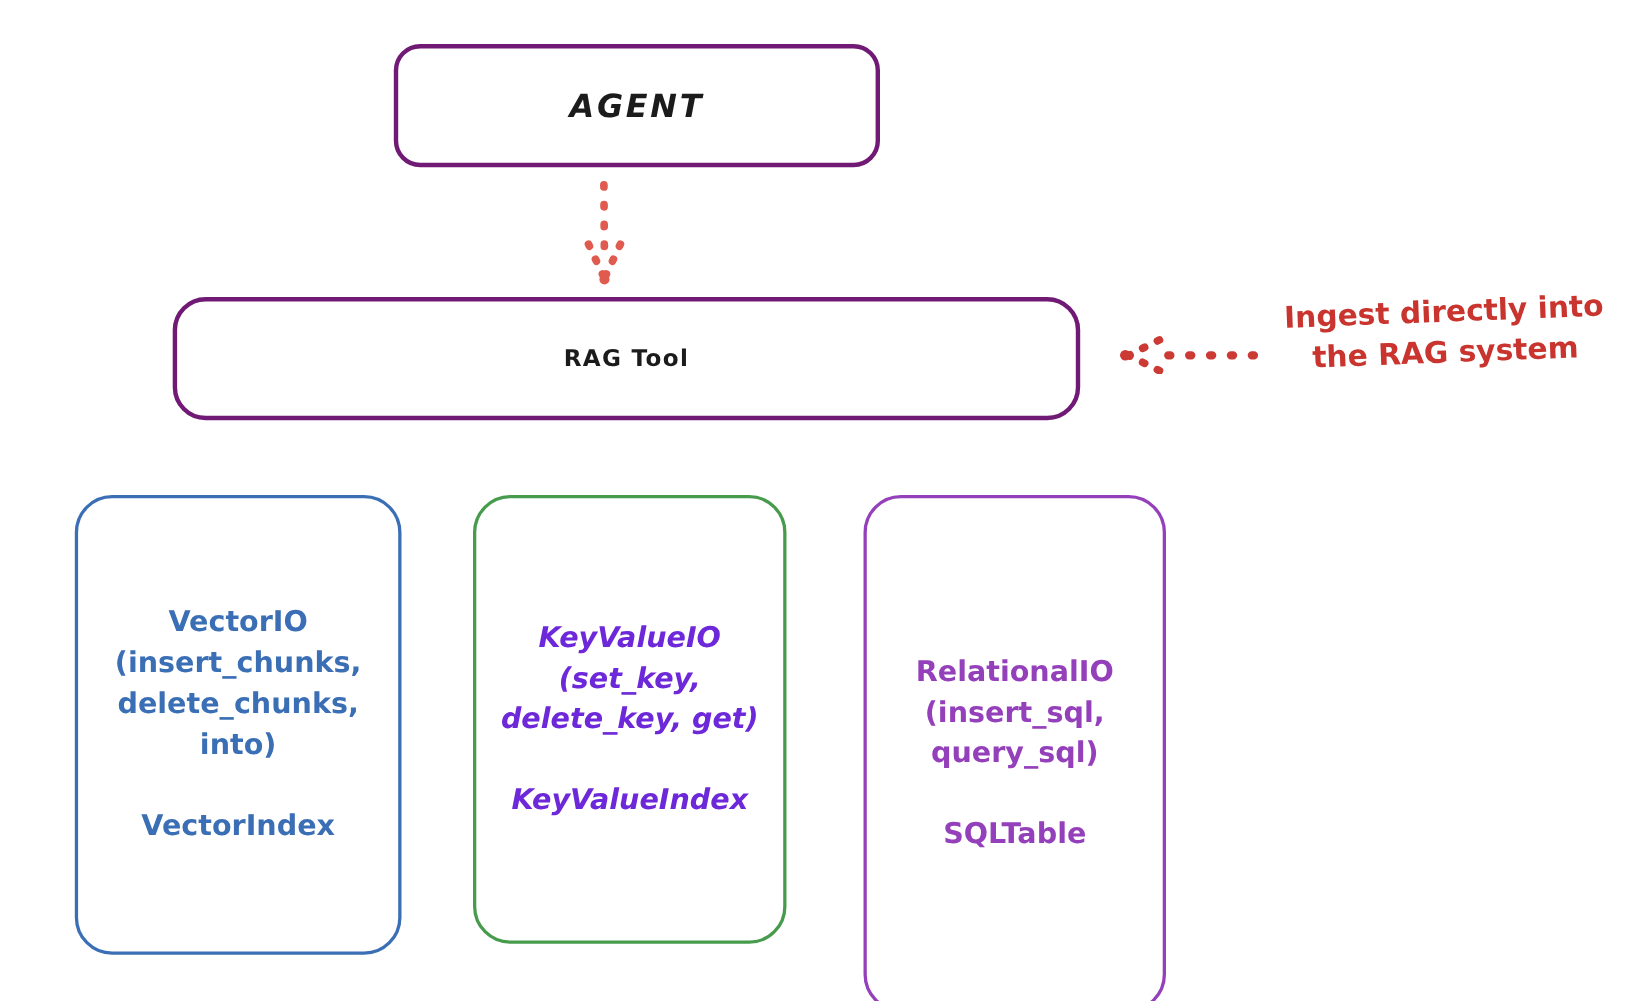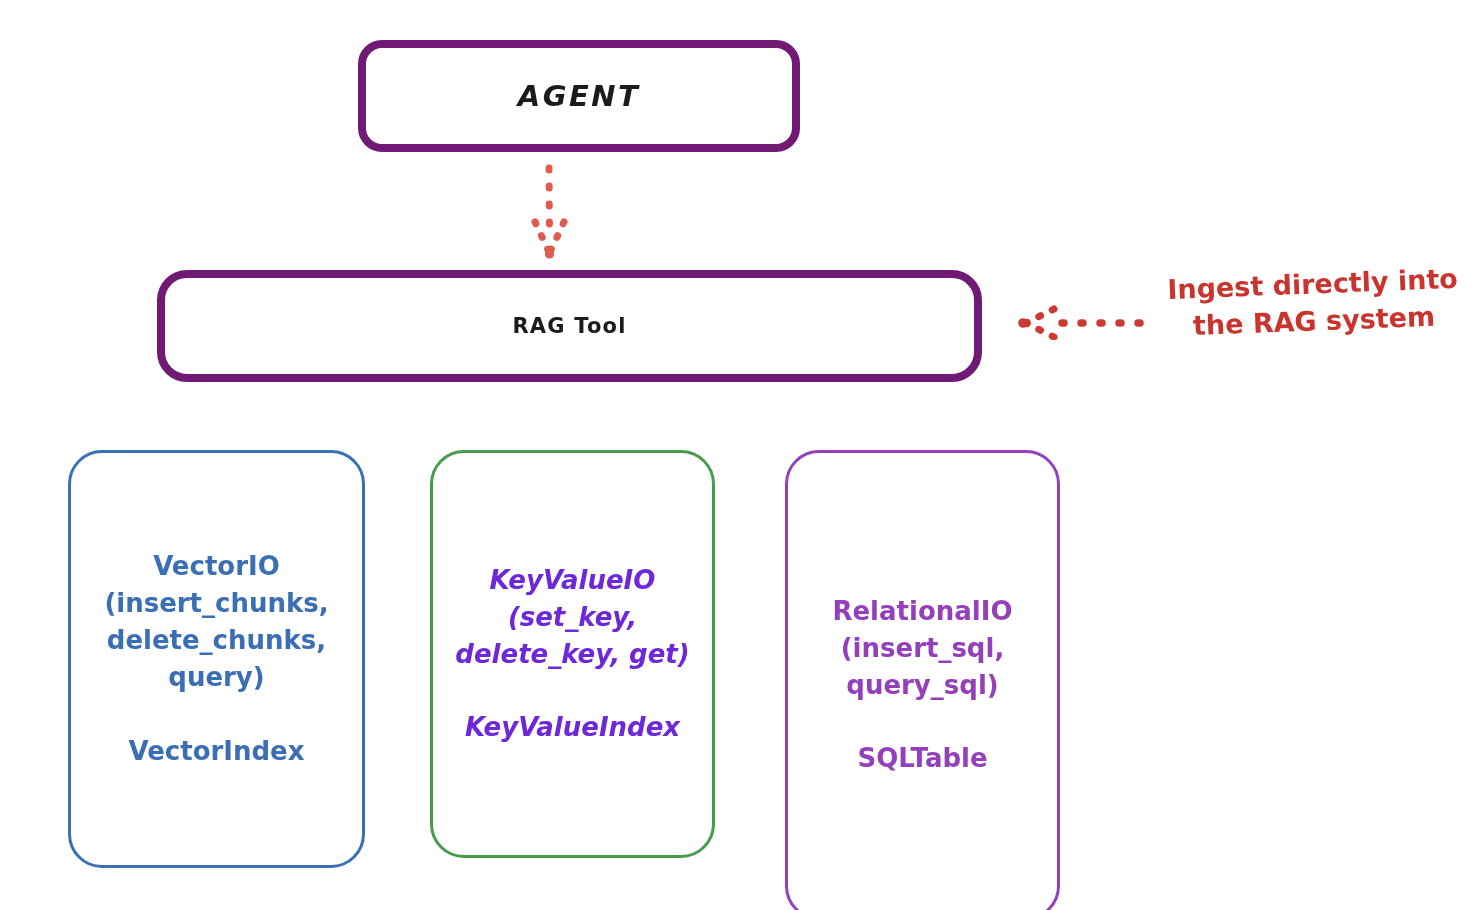--- a/index.html
+++ b/index.html
@@ -34,21 +34,21 @@
     text-align: center;
   }
 
   .node-label {
     white-space: pre-line;
     line-height: 1.34;
   }
 
   
   .node-black {
-    border: 8px solid #701a75;
+    border: 4px solid #701a75;
     border-radius: 24px;
   }
   .node-black .node-label {
     color: #1b1b1b;
     font-family: "DejaVu Sans", sans-serif;
     font-style: italic;
     font-weight: 600;
     letter-spacing: 2.5px;
   }
 
@@ -187,21 +187,21 @@
     </div>
 
     <div id="ingest-text" style="color:#c9352e;">Ingest directly into
 the RAG system</div>
   </div>
 
   <div class="node node-provider" id="vector-io-node" style="border-color:#3b6fb5;">
     <div class="node-label" style="color:#3b6fb5;">VectorIO
 (insert_chunks,
 delete_chunks,
-query)
+into)
 
 VectorIndex</div>
   </div>
 
   <div class="node node-provider" id="keyvalue-io-node" style="border-color:#469c4c;">
     <div class="node-label" style="color:#6d28d9;font-style:italic;">KeyValueIO
 (set_key,
 delete_key, get)
 
 KeyValueIndex</div>

